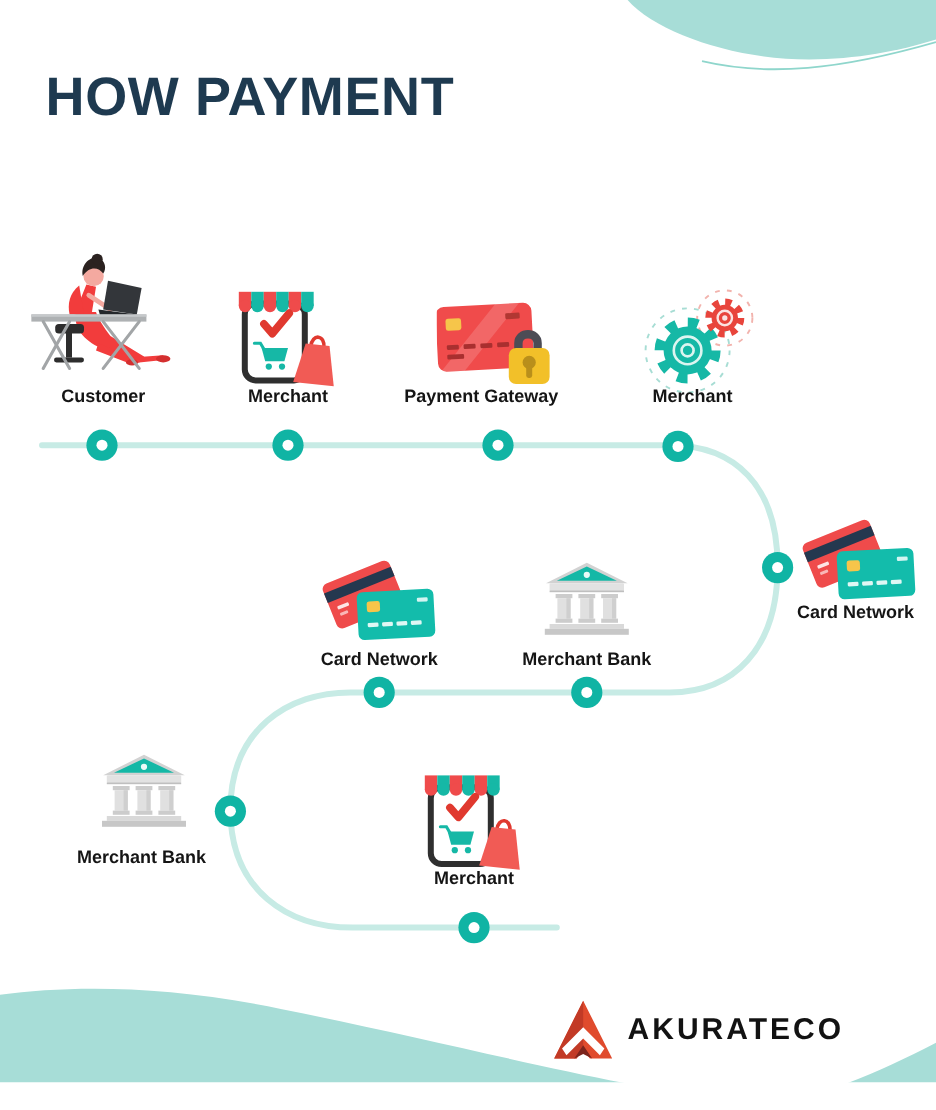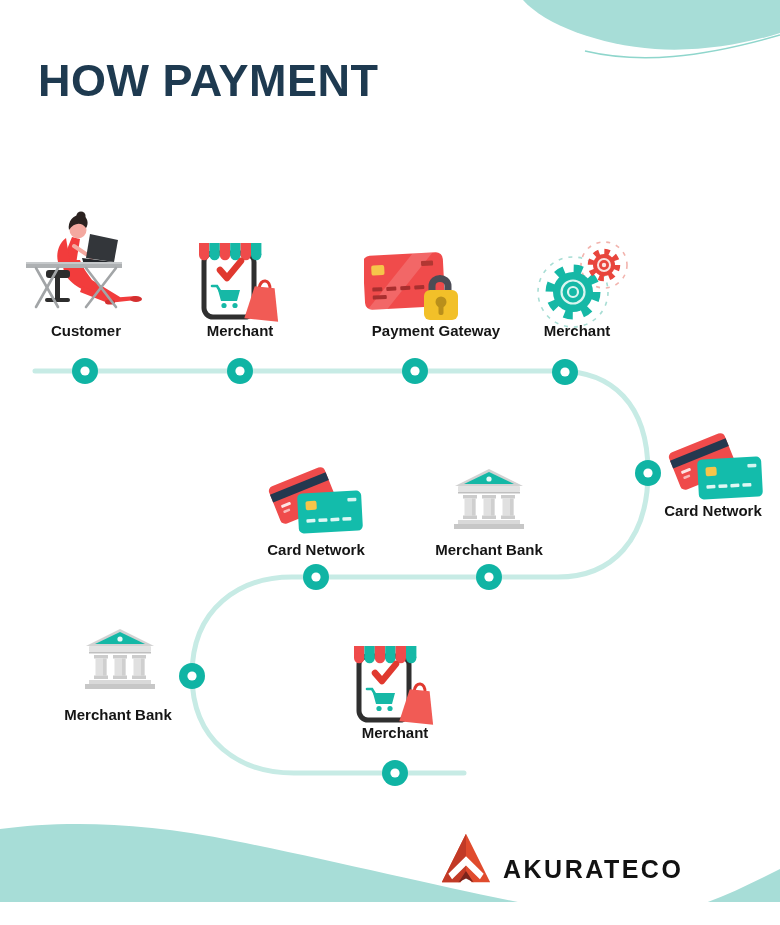--- a/index.html
+++ b/index.html
@@ -12,21 +12,21 @@
     position:absolute; left:38px; top:44px;
     font-size:45px; font-weight:700; letter-spacing:0.5px;
     color:#1e3a50; line-height:73px; white-space:nowrap;
   }
   .icon { position:absolute; }
   .stage-label {
     position:absolute; transform:translateX(-50%);
     font-size:15px; font-weight:700; color:#151515;
     white-space:nowrap; text-align:right;
   }
-  .logo { position:absolute; left:440px; top:832px; display:flex; align-items:flex-end; gap:11px; }
+  .logo { position:absolute; left:460px; top:832px; display:flex; align-items:center; gap:11px; }
   .logo-text { font-size:25px; font-weight:700; letter-spacing:2.5px; color:#121212; }
 </style>
 </head>
 <body>
 
 <div class="page">
 
   <svg width="0" height="0" style="position:absolute" aria-hidden="true">
     <defs>
 
@@ -219,21 +219,21 @@
     </svg>
   <svg class="icon" style="left:82px;top:626px;width:76px;height:64px" viewBox="0 0 76 64">
       <use href="#sym-bank"></use>
     </svg>
   <svg class="icon" style="left:353px;top:646px;width:84px;height:82px" viewBox="0 0 84 82">
       <use href="#sym-merchant"></use>
     </svg>
 
   <div class="stage-label" style="left:86px;top:322px">Customer</div>
   <div class="stage-label" style="left:240px;top:322px">Merchant</div>
-  <div class="stage-label" style="left:436px;top:322px">Payment Gateway</div>
+  <div class="stage-label" style="left:401px;top:322px">Payment Gateway</div>
   <div class="stage-label" style="left:577px;top:322px">Merchant</div>
   <div class="stage-label" style="left:713px;top:502px">Card Network</div>
   <div class="stage-label" style="left:489px;top:541px">Merchant Bank</div>
   <div class="stage-label" style="left:316px;top:541px">Card Network</div>
   <div class="stage-label" style="left:118px;top:706px">Merchant Bank</div>
   <div class="stage-label" style="left:395px;top:724px">Merchant</div>
 
   <div class="logo">
     <svg style="width:52px;height:52px" viewBox="0 0 56 56">
         <use href="#sym-logo-arrow"></use>

